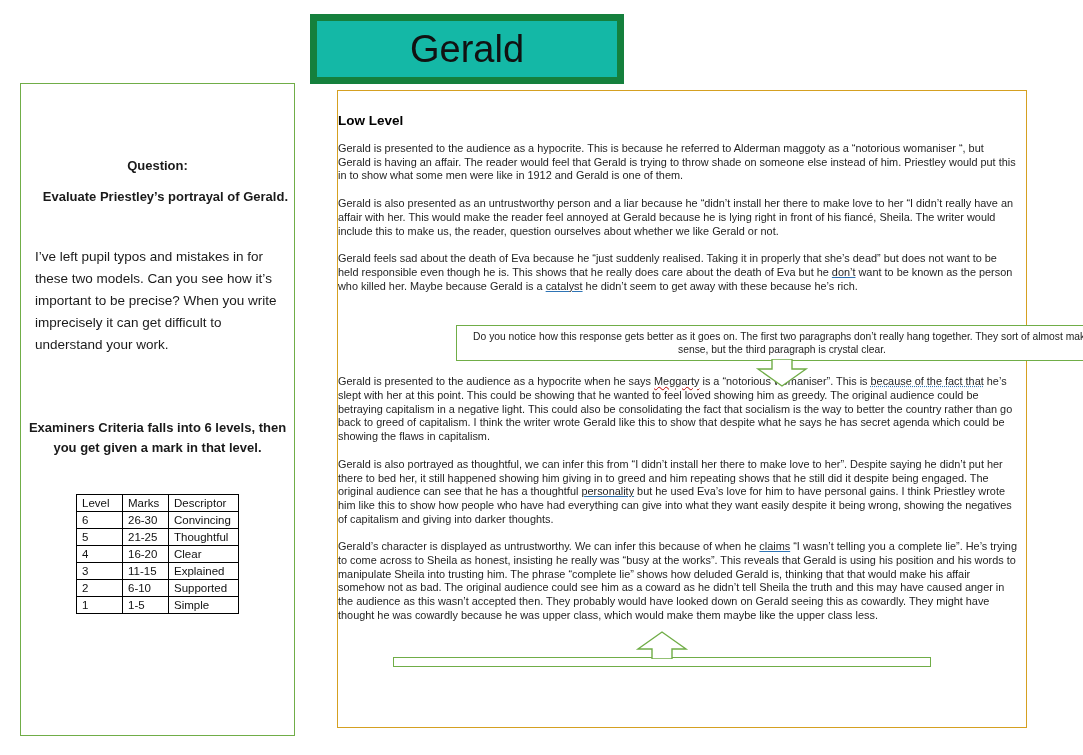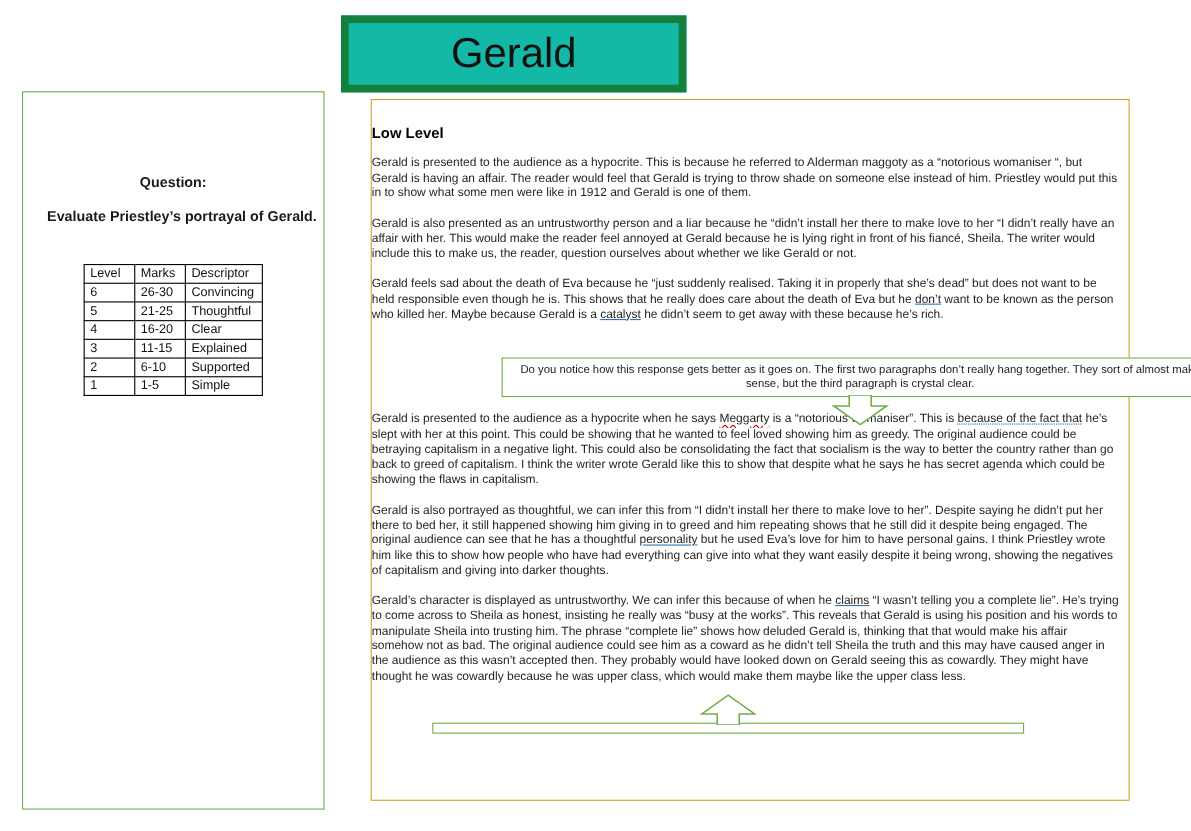--- a/index.html
+++ b/index.html
@@ -53,20 +53,22 @@
 </head>
 <body>
 
 <div class="title-box">
   <span>Gerald</span>
 </div>
 
 <div class="left-panel">
   <div class="q-label">Question:</div>
   <div class="q-text">Evaluate Priestley’s portrayal of Gerald.</div>
+  <div class="note">I’ve left pupil typos and mistakes in for these two models. Can you see how it’s important to be precise? When you write imprecisely it can get difficult to understand your work.</div>
+  <div class="criteria">Examiners Criteria falls into 6 levels, then you get given a mark in that level.</div>
   <table class="levels">
     <colgroup>
         <col class="c1">
         <col class="c2">
         <col class="c3">
       </colgroup>
     <tbody>
         <tr>
       <th>Level</th>
       <th>Marks</th>

